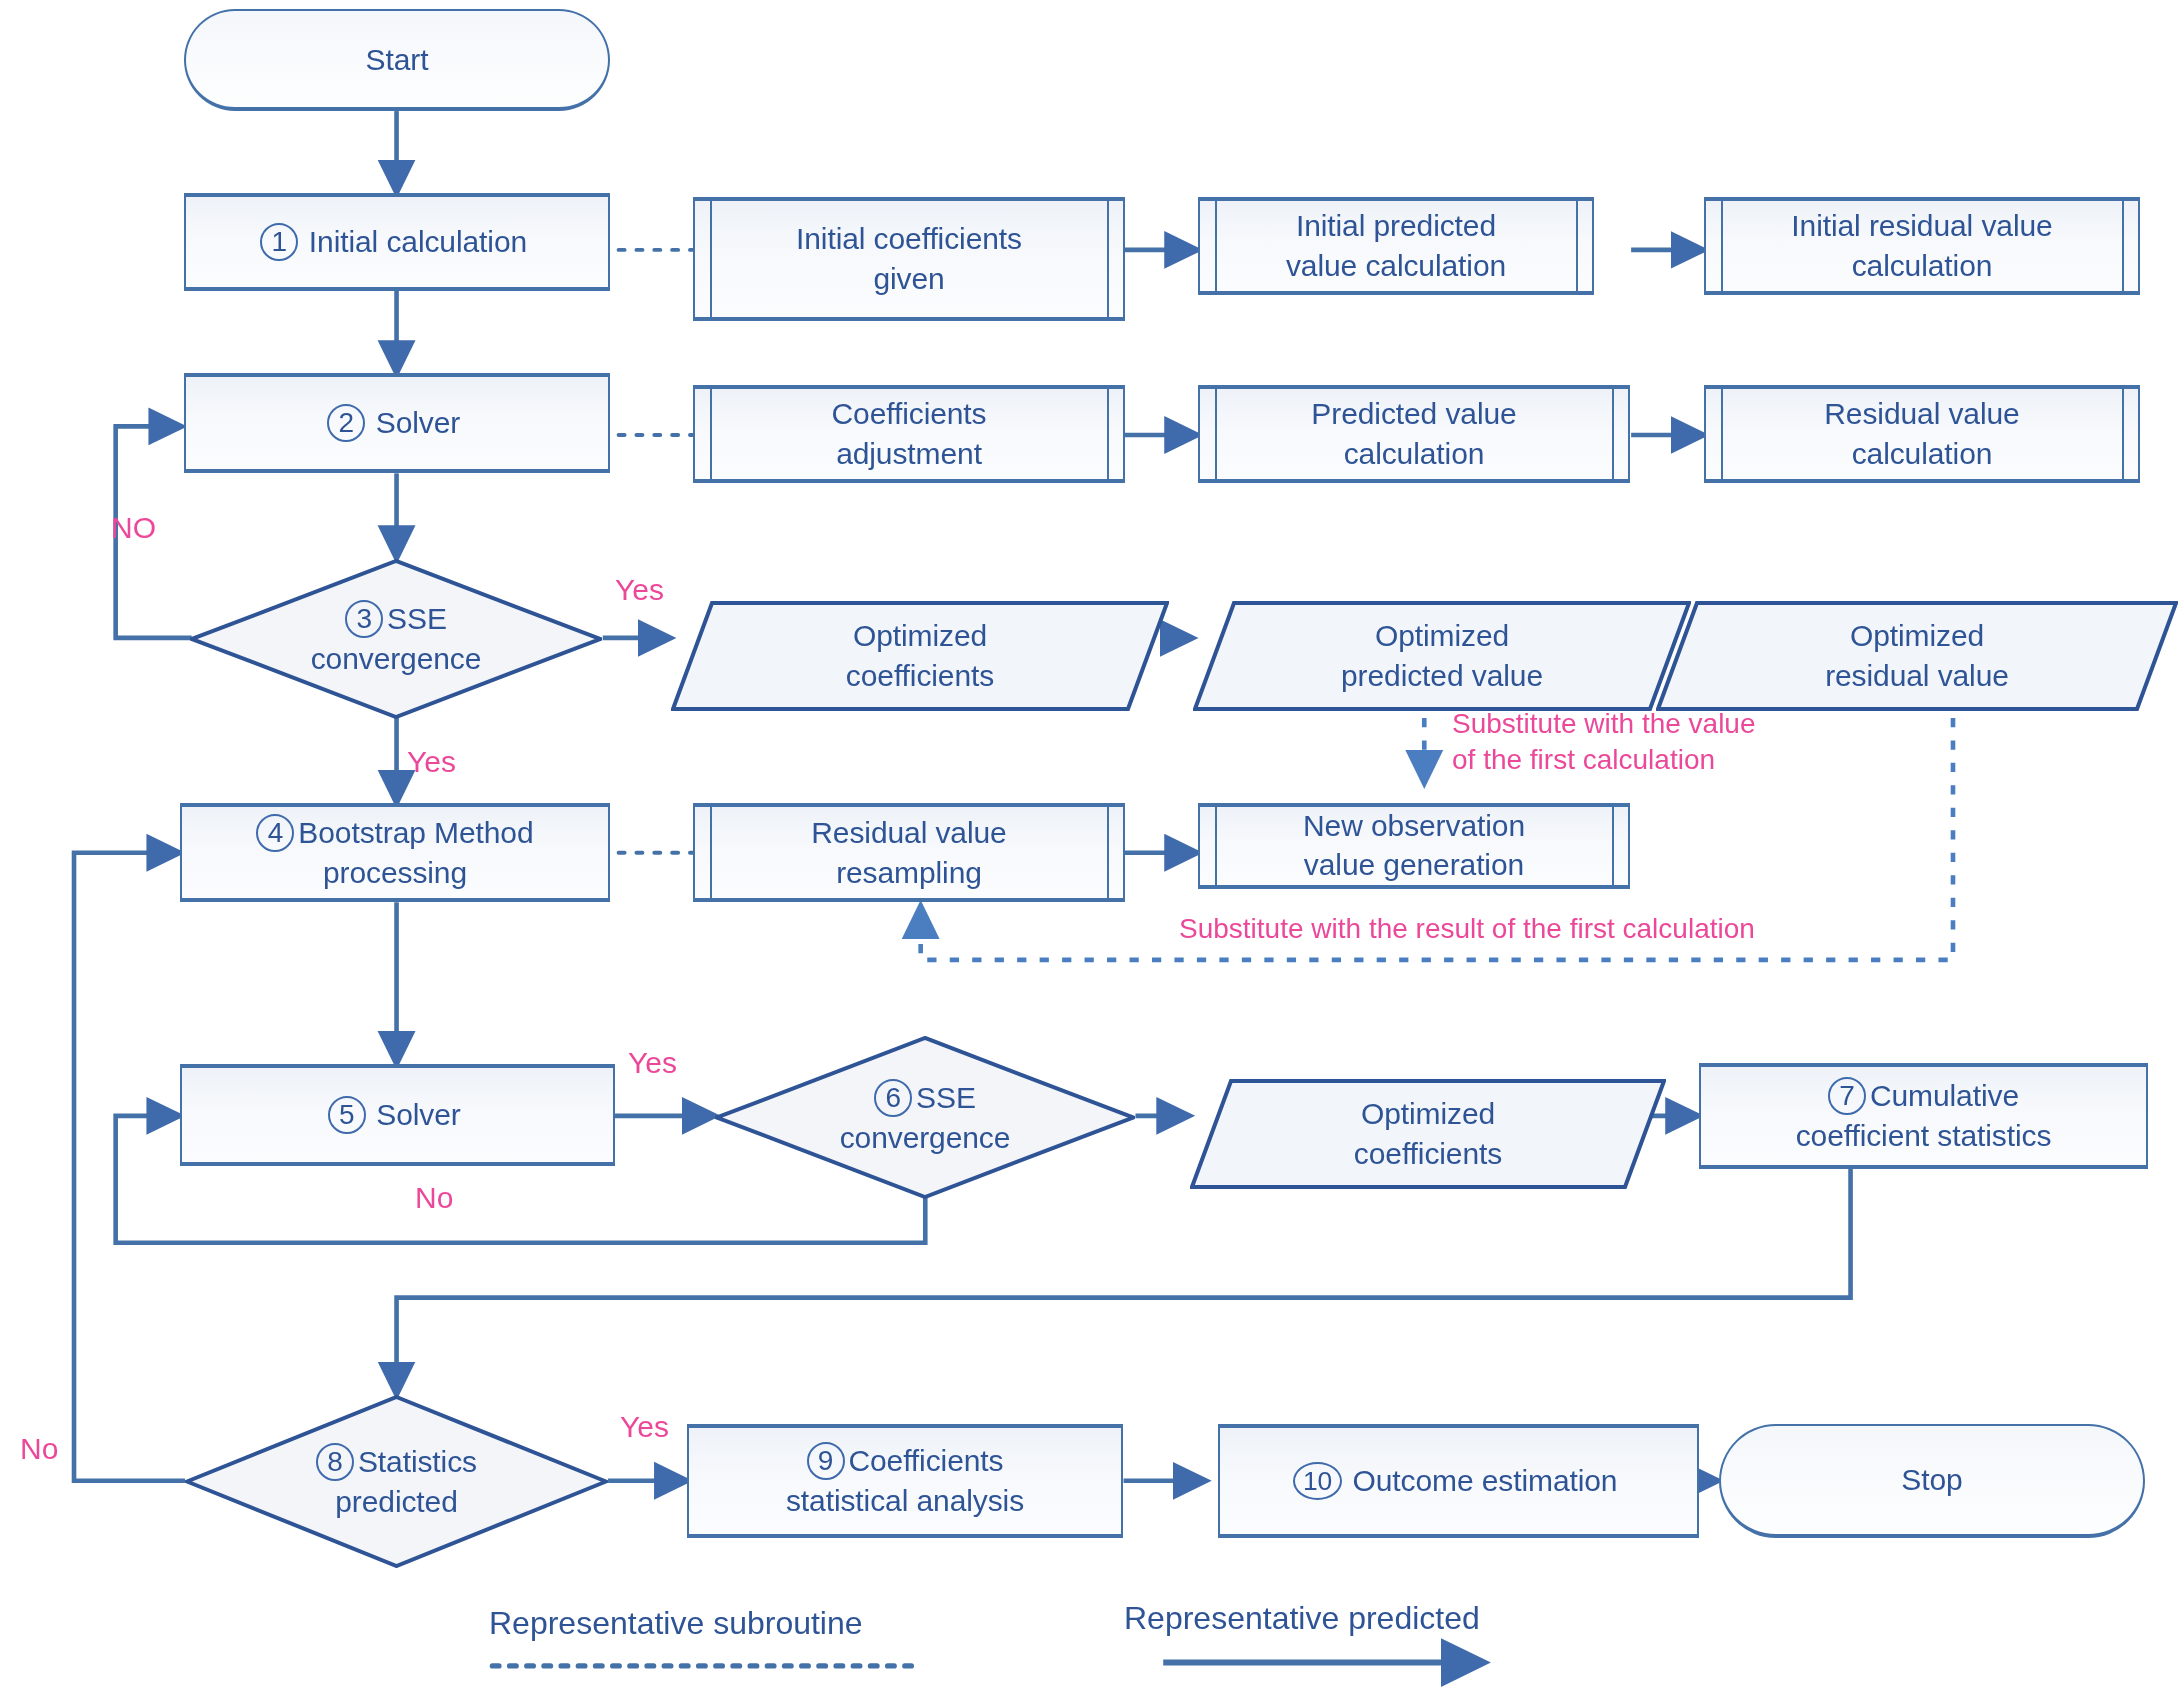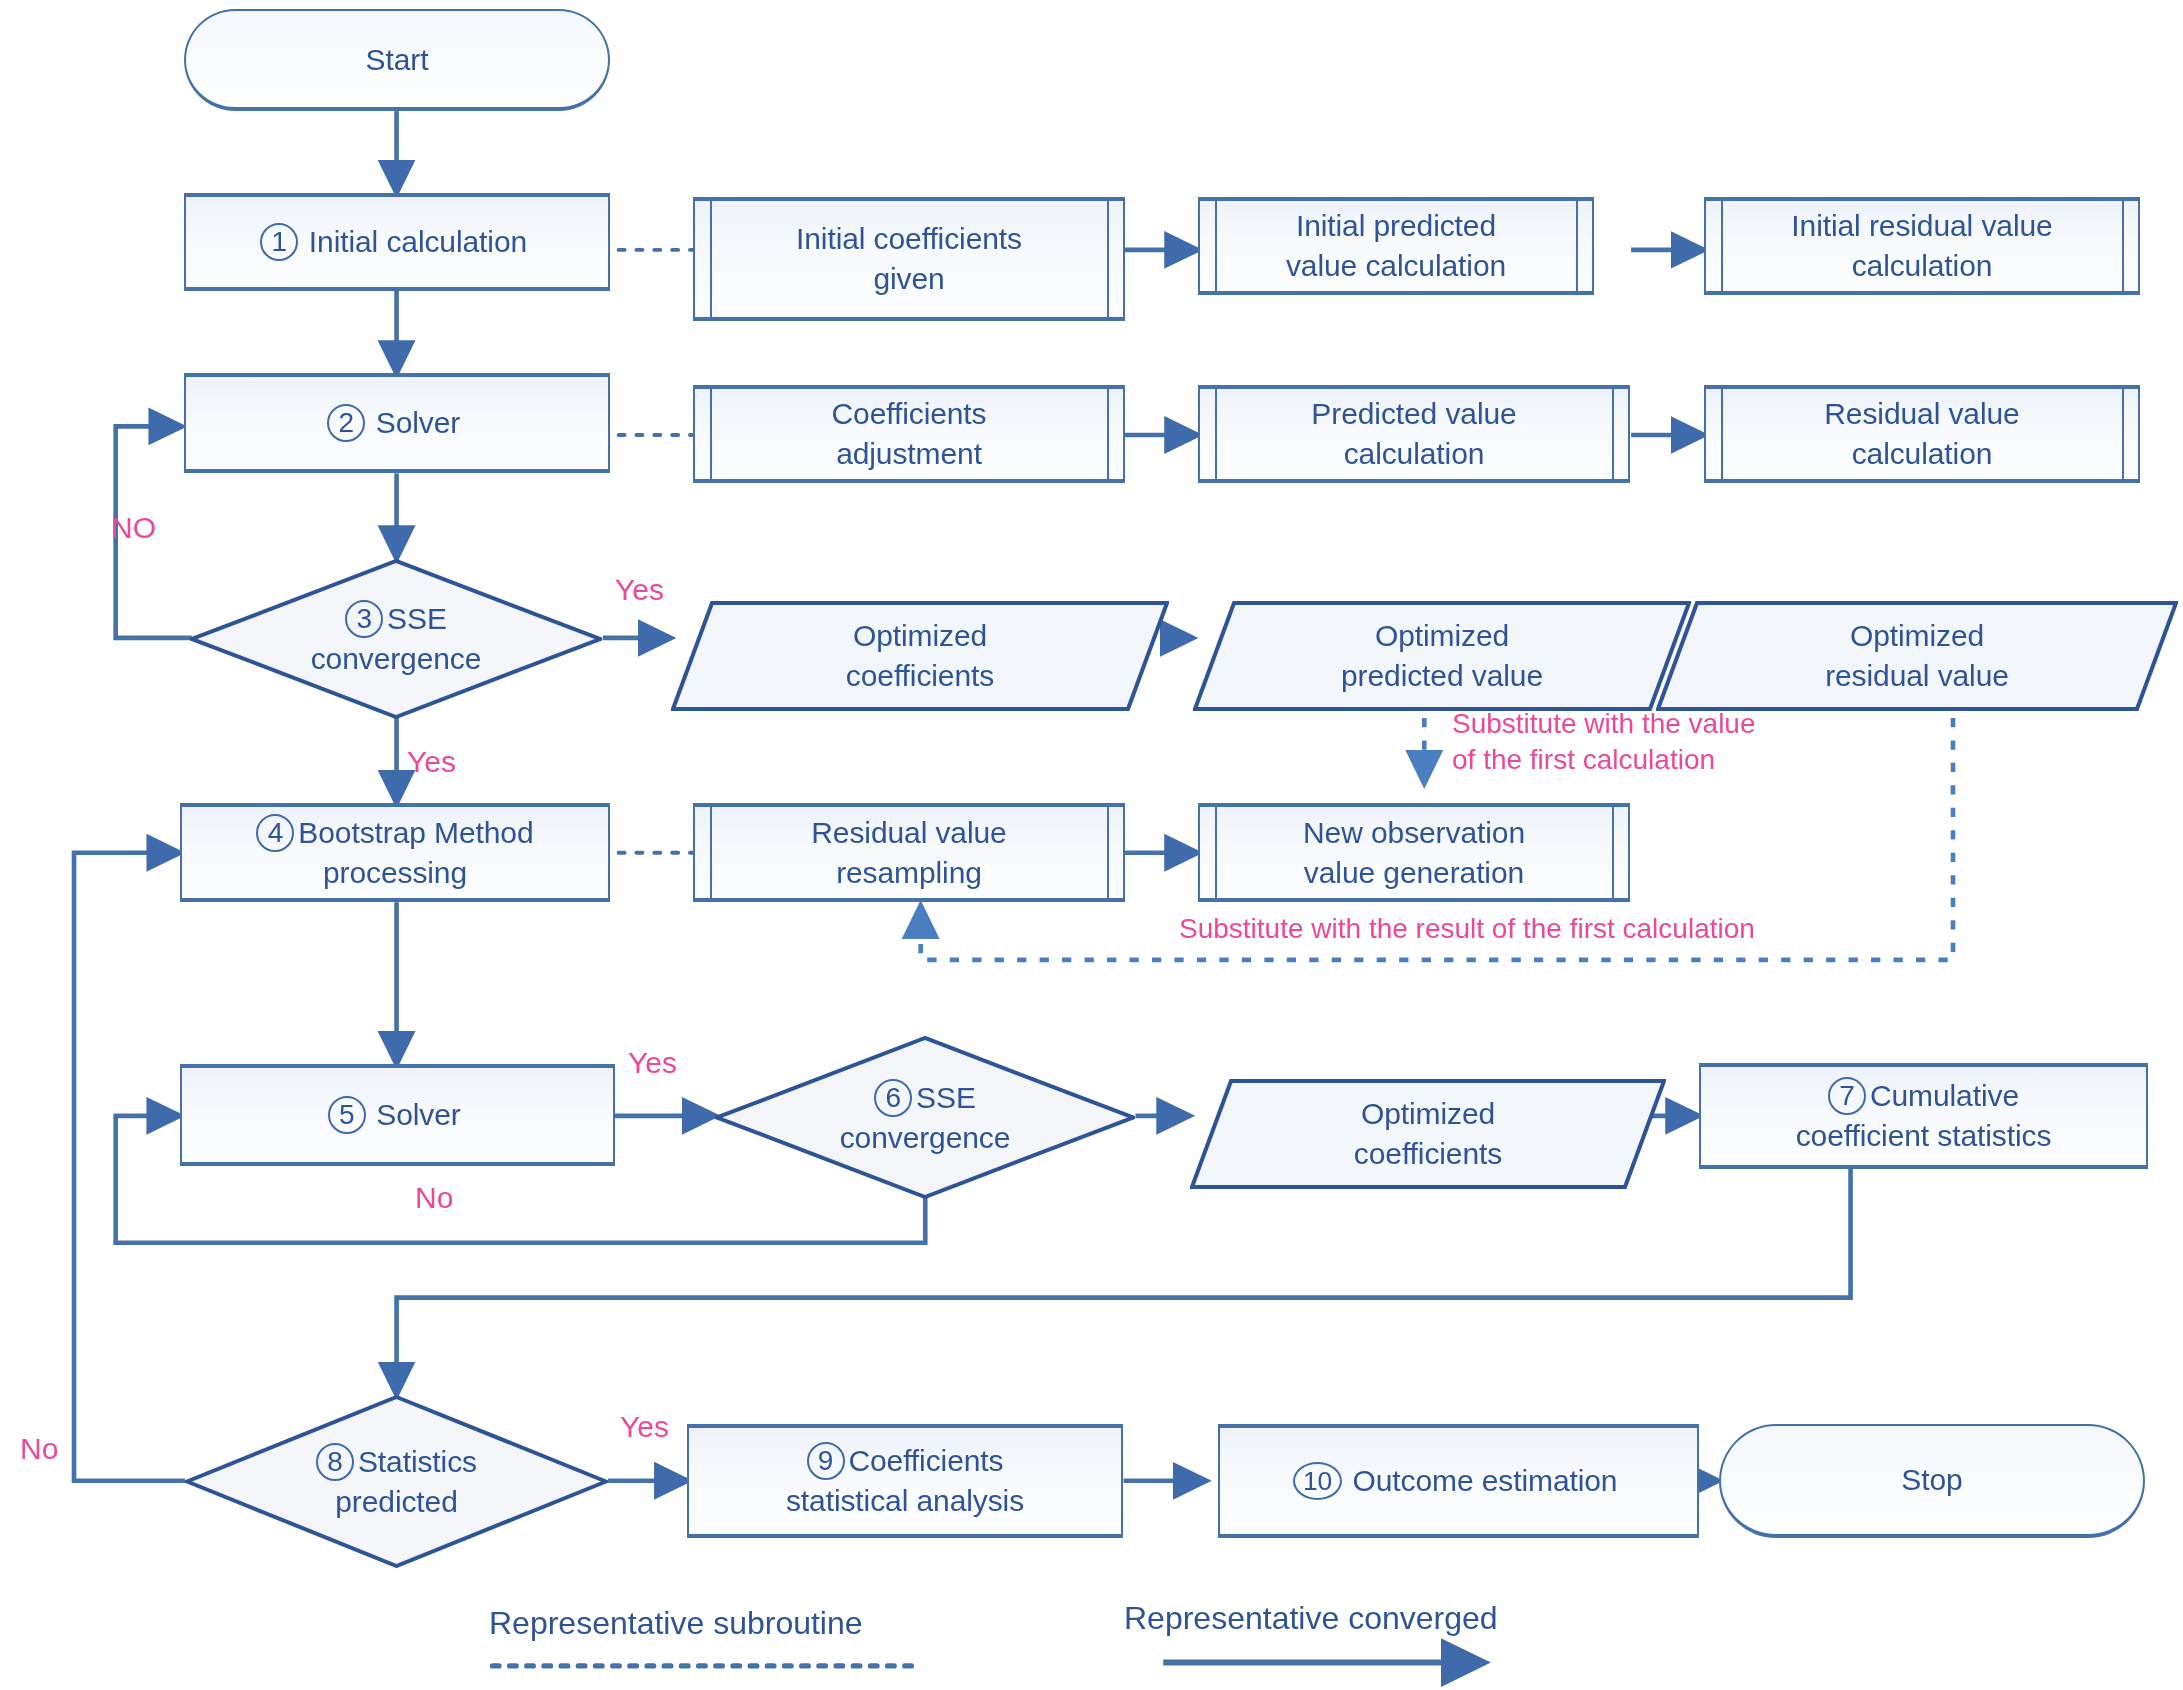--- a/index.html
+++ b/index.html
@@ -283,21 +283,21 @@
         <span>Bootstrap Method</span>
       </span>
       <span>processing</span>
     </span>
   </div>
 
   <div class="node sub" style="left:693px;top:803px;width:432px;height:99px;">
     <span class="txt">Residual value
 resampling</span>
   </div>
-  <div class="node sub" style="left:1198px;top:803px;width:432px;height:99px;">
+  <div class="node sub" style="left:1198px;top:803px;width:432px;height:86px;align-items:flex-end;">
     <span class="txt">New observation
 value generation</span>
   </div>
 
   <div class="node proc" style="left:180px;top:1064px;width:435px;height:102px;">
     <span class="row-inline">
       <span class="badge">5</span>
       <span class="txt">Solver</span>
     </span>
   </div>
@@ -380,16 +380,16 @@
   <div class="lbl" style="left:20px;top:1429px;">No</div>
 
   <div class="lbl" style="left:620px;top:1407px;">Yes</div>
 
   <div class="lbl small" style="left:1452px;top:706px;">Substitute with the value
 of the first calculation</div>
 
   <div class="lbl small" style="left:1179px;top:911px;">Substitute with the result of the first calculation</div>
 
   <div class="legend-text" style="left:489px;top:1605px;">Representative subroutine</div>
-  <div class="legend-text" style="left:1124px;top:1600px;">Representative converged</div>
+  <div class="legend-text" style="left:1124px;top:1600px;">Representative predicted</div>
 
 </div>
 
 
 </body></html>

